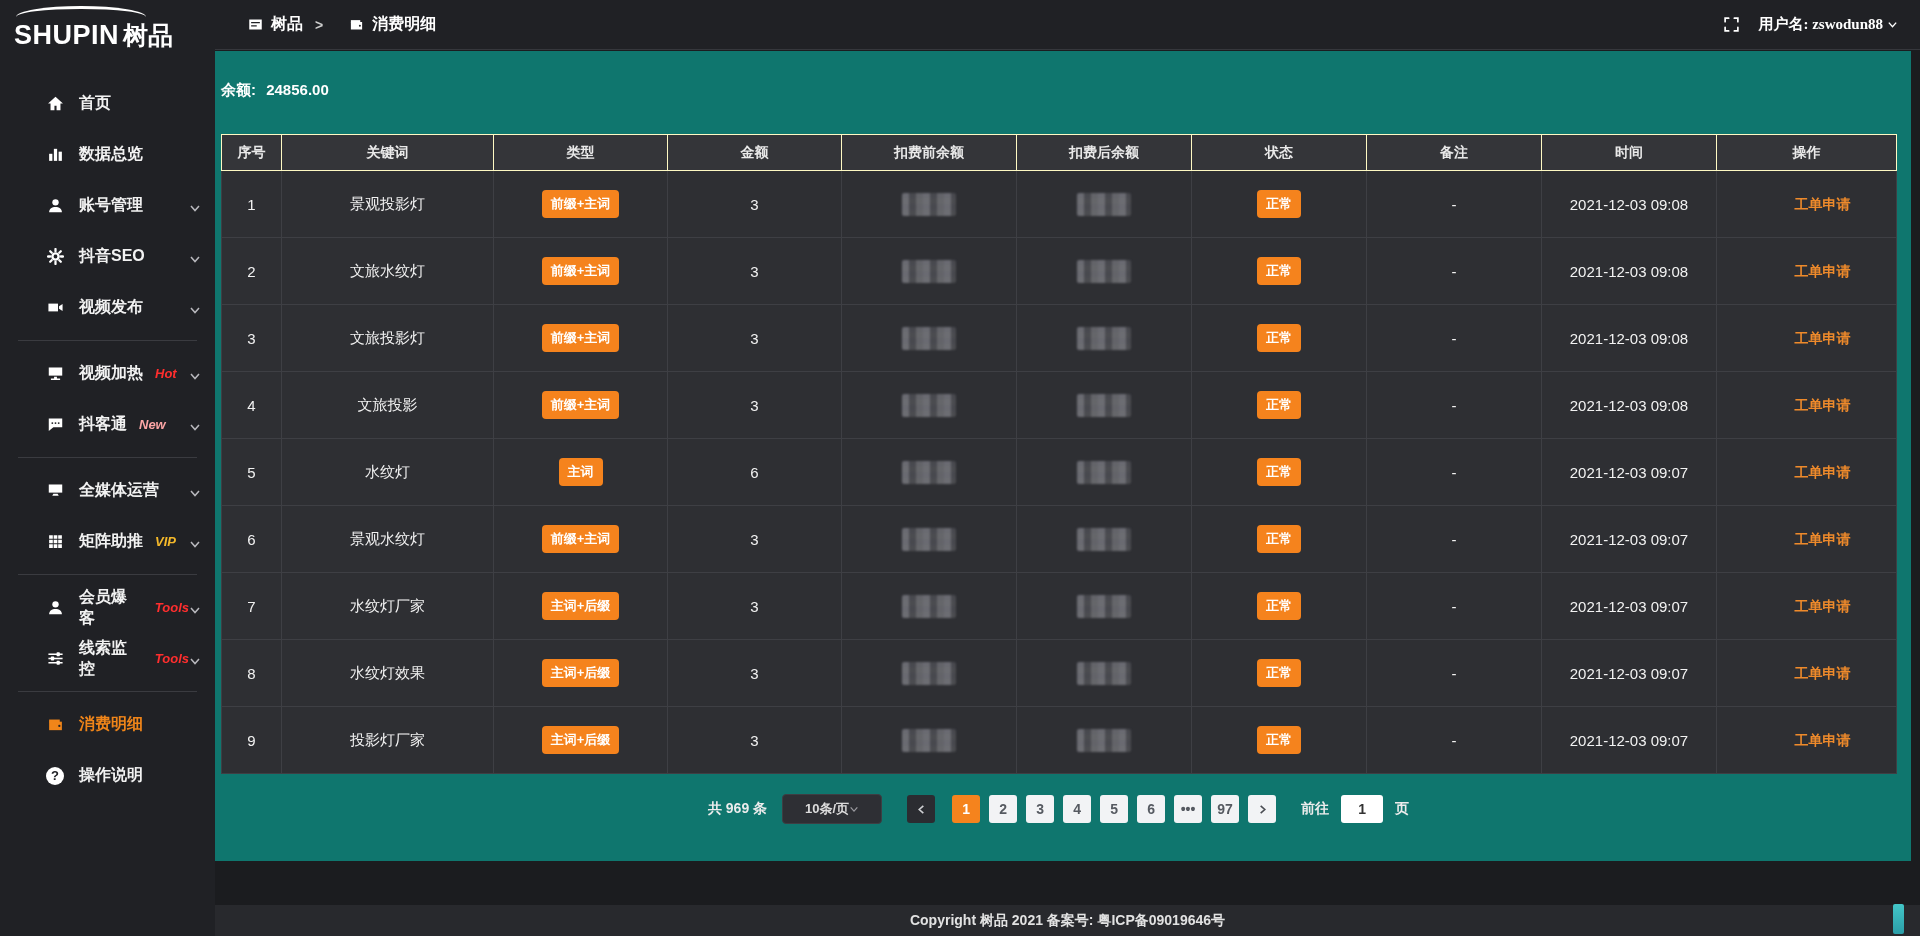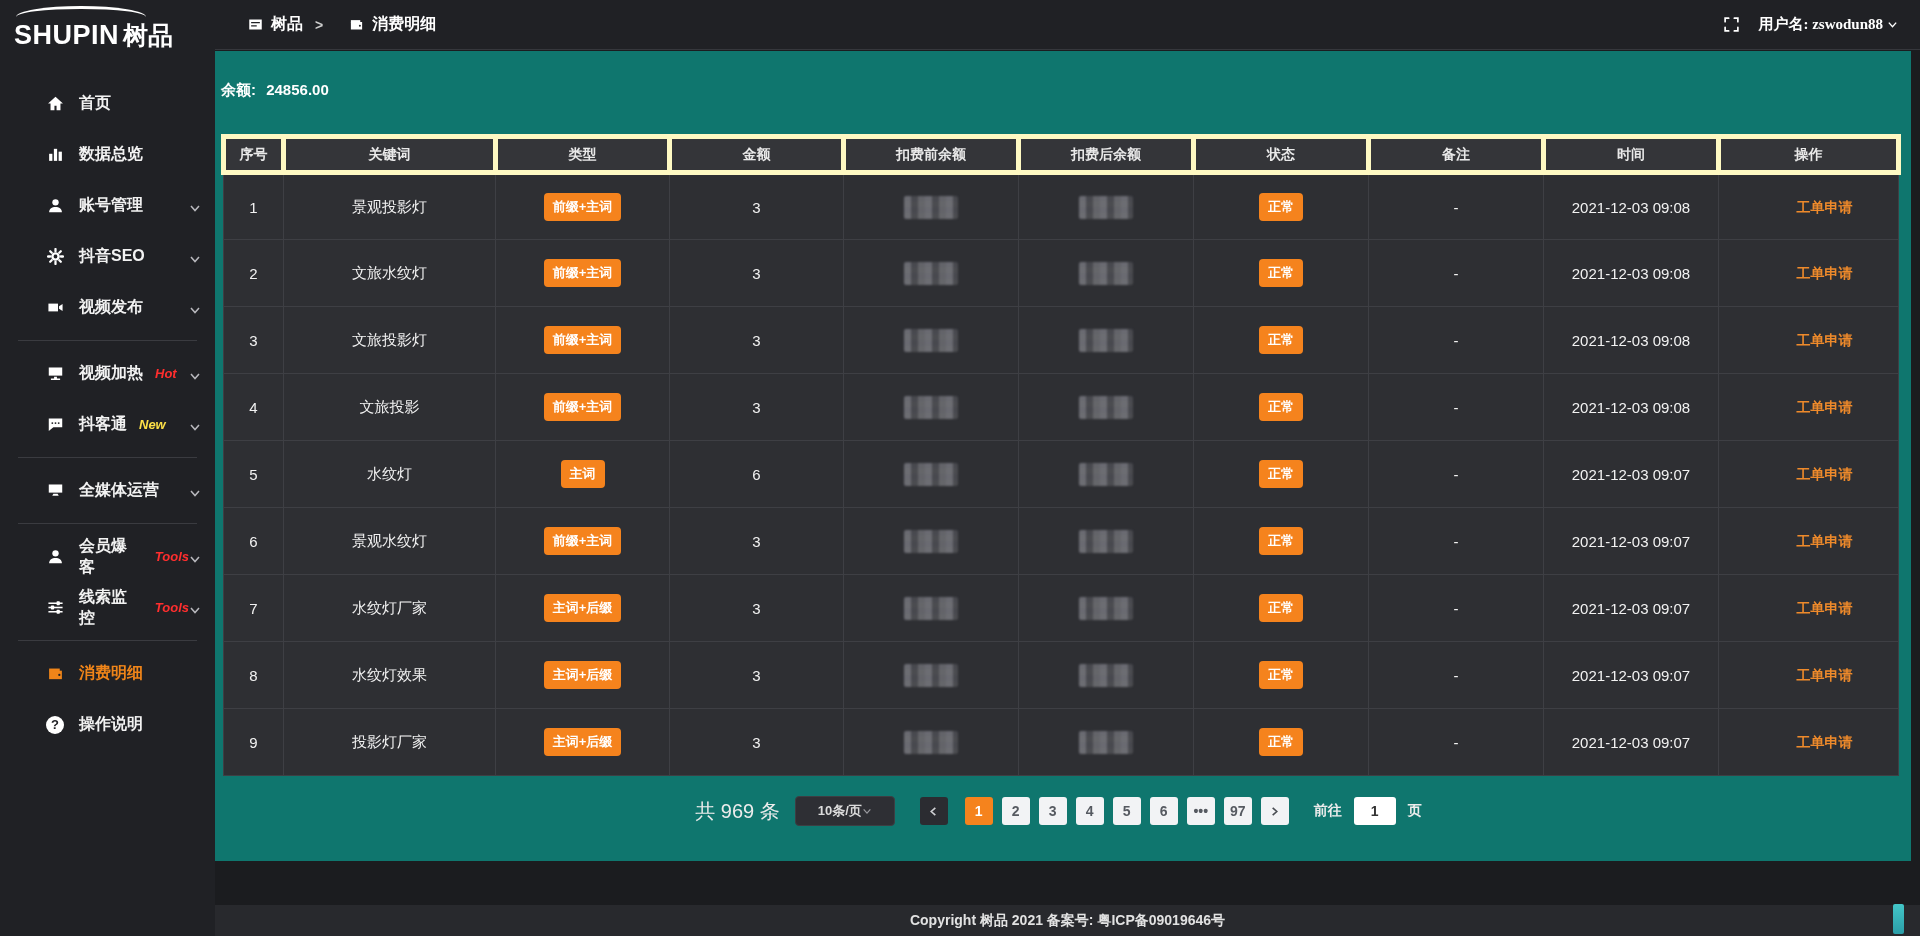--- a/index.html
+++ b/index.html
@@ -49,39 +49,39 @@
   .user-chip svg { width:11px; height:11px; }
 
   
   .content { position:absolute; left:206px; top:51px; width:1705px; height:810px;
     background:#0f766e; padding:30px 15px 0 15px; }
   .balance { font-size:15px; font-weight:700; color:#fff; }
   .balance .val { margin-left:6px; }
 
   table.grid { border-collapse:collapse; table-layout:fixed; width:1675px;
     margin-top:34px; }
-  table.grid th { height:36px; background:#343539; border:5px solid #fef9c3;
+  table.grid th { height:36px; background:#343539; border:1px solid #fef9c3;
     font-size:14px; font-weight:700; color:#e9e9e9; }
   table.grid td { height:67px; background:#2e2f33; border:1px solid #3e3f44;
     font-size:15px; color:#f2f2f2; text-align:center; vertical-align:middle; }
   .type-badge, .status-badge { display:inline-block; background:var(--accent);
     color:#fff; font-size:13px; font-weight:700; padding:5px 9px; border-radius:4px; }
   .action-link { color:#ee8a2b; font-size:14px; font-weight:700; cursor:pointer;margin-left:32px; }
   .mosaic { width:54px; height:23px; margin:0 auto; border-radius:2px;
     background:
       repeating-linear-gradient(90deg, rgba(205,205,215,0.30) 0 7px,
         rgba(150,150,160,0.10) 7px 14px, rgba(225,225,230,0.22) 14px 21px),
       repeating-linear-gradient(0deg, rgba(255,255,255,0.10) 0 6px,
         rgba(120,120,130,0.24) 6px 12px);
     filter:blur(1.3px); }
 
   
   .pager { margin-top:20px; display:flex; align-items:center; justify-content:center;
     gap:9px; }
-  .pager-total { font-size:20px; font-weight:400; color:#ececec; margin-right:6px; }
+  .pager-total { font-size:14px; font-weight:700; color:#ececec; margin-right:6px; }
   .page-size { width:100px; height:30px; background:#2e2f34; border:1px solid #3d3e43;
     border-radius:4px; display:flex; align-items:center; justify-content:center;
     gap:0; font-size:13px; color:#dcdcdc; font-weight:700; cursor:pointer; margin-right:16px;}
   .page-size svg { width:10px; height:10px; }
   .pg-btn { min-width:28px; height:28px; border-radius:3px; display:inline-flex;
     align-items:center; justify-content:center; font-size:14px; font-weight:700;
     cursor:pointer; padding:0 4px; }
   .pg-prev { background:#2b2c31; color:#cfd0d3; margin-right:8px; }
   .pg-next { background:#f2f3f5; color:#4a4d53; margin-left:0px; }
   .pg-num { background:#f2f3f5; color:#565a61; }
@@ -191,34 +191,46 @@
           <svg viewBox="0 0 24 24" fill="#fff">
             <path d="M2.5 3.5h19v12.5H9l-6.5 5z"></path>
             <g fill="#202125">
               <circle cx="7.5" cy="10" r="1.3"></circle>
               <circle cx="12" cy="10" r="1.3"></circle>
               <circle cx="16.5" cy="10" r="1.3"></circle>
             </g>
           </svg>
         </span>
         <span class="s-label">抖客通</span>
-        <span class="s-badge" style="color: #fde047;">New</span>
+        <span class="s-badge" style="color: #fca5a5;">New</span>
         <span class="s-chevron"><svg viewBox="0 0 24 24" fill="none" stroke="#b9b9be" stroke-width="3">
             <polyline points="4,8 12,17 20,8"></polyline>
           </svg></span>
       </div>
       <div class="s-divider"></div>
       <div class="s-item">
         <span class="s-icon">
           <svg viewBox="0 0 24 24" fill="#fff">
             <path d="M2.5 3.5h19V15h-19z"></path>
             <path d="M9 16.5h6l1.5 3h-9z"></path>
           </svg>
         </span>
         <span class="s-label">全媒体运营</span>
+        <span class="s-chevron"><svg viewBox="0 0 24 24" fill="none" stroke="#b9b9be" stroke-width="3">
+            <polyline points="4,8 12,17 20,8"></polyline>
+          </svg></span>
+      </div>
+      <div class="s-item">
+        <span class="s-icon">
+          <svg viewBox="0 0 24 24" fill="#fff">
+            <path d="M3 3h5.2v5.2H3zM9.4 3h5.2v5.2H9.4zM15.8 3H21v5.2h-5.2zM3 9.4h5.2v5.2H3zM9.4 9.4h5.2v5.2H9.4zM15.8 9.4H21v5.2h-5.2zM3 15.8h5.2V21H3zM9.4 15.8h5.2V21H9.4zM15.8 15.8H21V21h-5.2z"></path>
+          </svg>
+        </span>
+        <span class="s-label">矩阵助推</span>
+        <span class="s-badge" style="color: rgb(245, 185, 42);">VIP</span>
         <span class="s-chevron"><svg viewBox="0 0 24 24" fill="none" stroke="#b9b9be" stroke-width="3">
             <polyline points="4,8 12,17 20,8"></polyline>
           </svg></span>
       </div>
       <div class="s-divider"></div>
       <div class="s-item">
         <span class="s-icon">
           <svg viewBox="0 0 24 24" fill="#fff">
             <circle cx="12" cy="7.5" r="4.5"></circle>
             <path d="M3 21.5c0-5 4-7.5 9-7.5s9 2.5 9 7.5z"></path>

